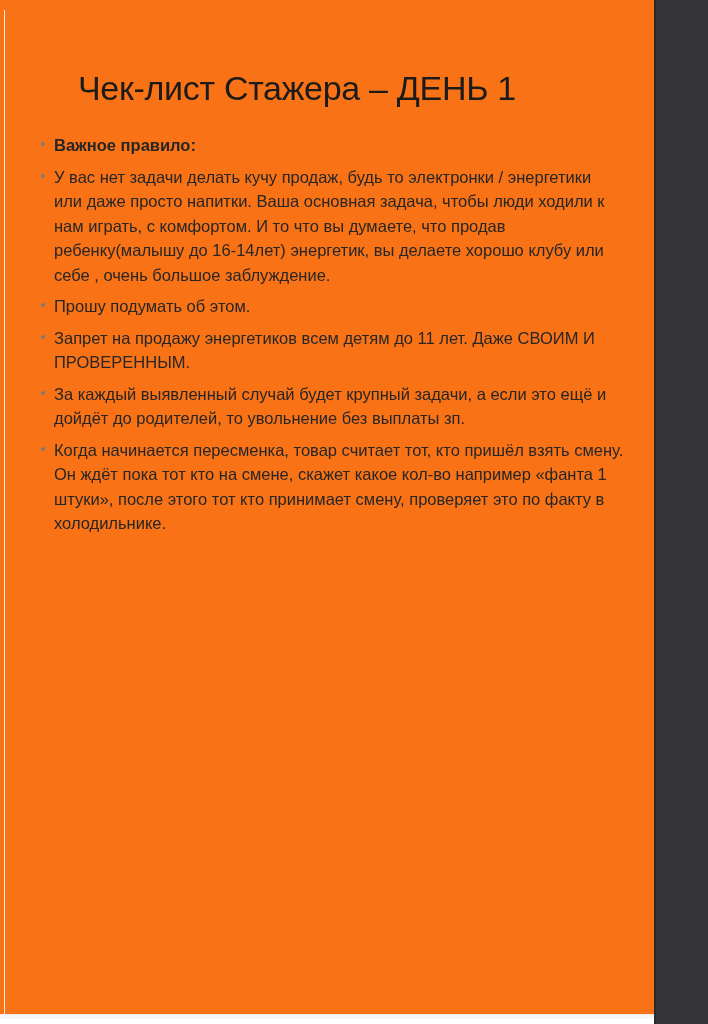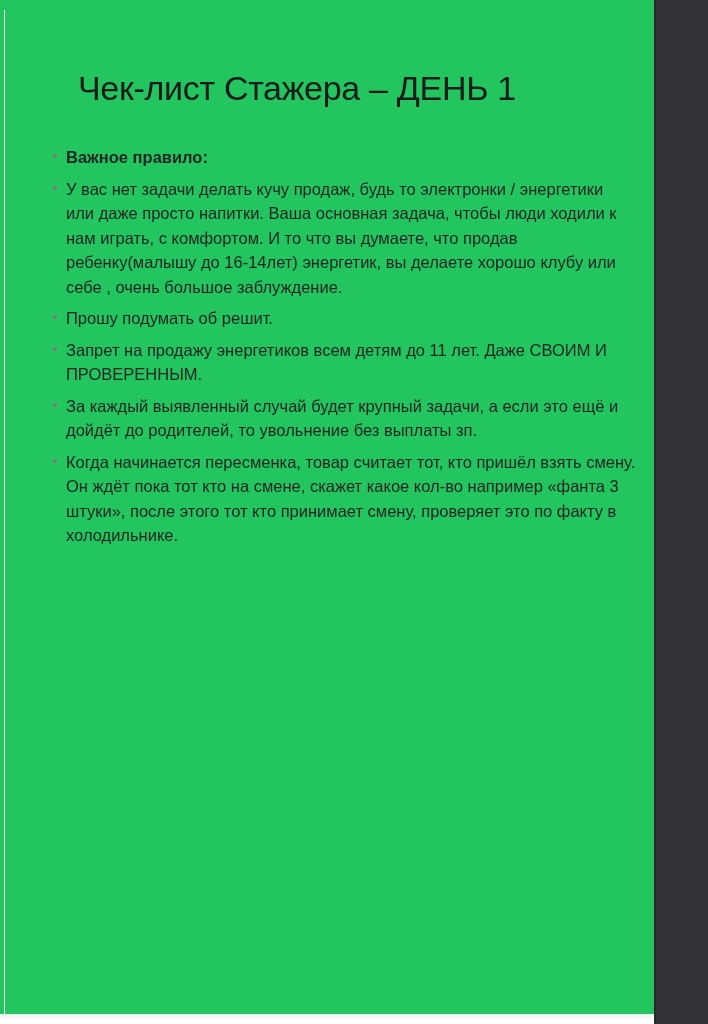--- a/index.html
+++ b/index.html
@@ -17,21 +17,21 @@
   .viewer-frame {
     position: absolute;
     inset: 0;
   }
   .page {
     position: absolute;
     left: 0;
     top: 0;
     width: 654px;
     height: 1019px;
-    background: #22c55e;
+    background: #f97316;
   }
   .page-edge-left {
     position: absolute;
     left: 4px;
     top: 10px;
     bottom: 0;
     width: 1px;
     background: #f0f0f0;
   }
   .sidebar-dark {
@@ -64,21 +64,21 @@
     font-weight: 400;
     color: #1b1b1b;
     letter-spacing: -0.3px;
     white-space: nowrap;
   }
   .bullet-list {
     position: absolute;
     left: 37px;
     top: 129px;
     width: 600px;
-    margin: 16px;
+    margin: 4px;
     padding: 0;
     list-style: none;
   }
   .bullet-item {
     position: relative;
     padding-left: 13px;
     margin: 0 0 7px 0;
     font-size: 16.5px;
     line-height: 24.5px;
     color: #262626;
@@ -115,33 +115,33 @@
         <span class="bullet-text">Важное правило:</span>
       </li>
       <li class="bullet-item">
         <span class="bullet-text">У вас нет задачи делать кучу продаж, будь то электронки / энергетики
 или даже просто напитки. Ваша основная задача, чтобы люди ходили к
 нам играть, с комфортом. И то что вы думаете, что продав
 ребенку(малышу до 16-14лет) энергетик, вы делаете хорошо клубу или
 себе , очень большое заблуждение.</span>
       </li>
       <li class="bullet-item">
-        <span class="bullet-text">Прошу подумать об решит.</span>
+        <span class="bullet-text">Прошу подумать об этом.</span>
       </li>
       <li class="bullet-item">
         <span class="bullet-text">Запрет на продажу энергетиков всем детям до 11 лет. Даже СВОИМ И
 ПРОВЕРЕННЫМ.</span>
       </li>
       <li class="bullet-item">
         <span class="bullet-text">За каждый выявленный случай будет крупный задачи, а если это ещё и
 дойдёт до родителей, то увольнение без выплаты зп.</span>
       </li>
       <li class="bullet-item">
         <span class="bullet-text">Когда начинается пересменка, товар считает тот, кто пришёл взять смену.
-Он ждёт пока тот кто на смене, скажет какое кол-во например «фанта 3
+Он ждёт пока тот кто на смене, скажет какое кол-во например «фанта 1
 штуки», после этого тот кто принимает смену, проверяет это по факту в
 холодильнике.</span>
       </li>
     </ul>
 
     <div class="bottom-strip"></div>
   </div>
 
   <div class="sidebar-dark"></div>
 

